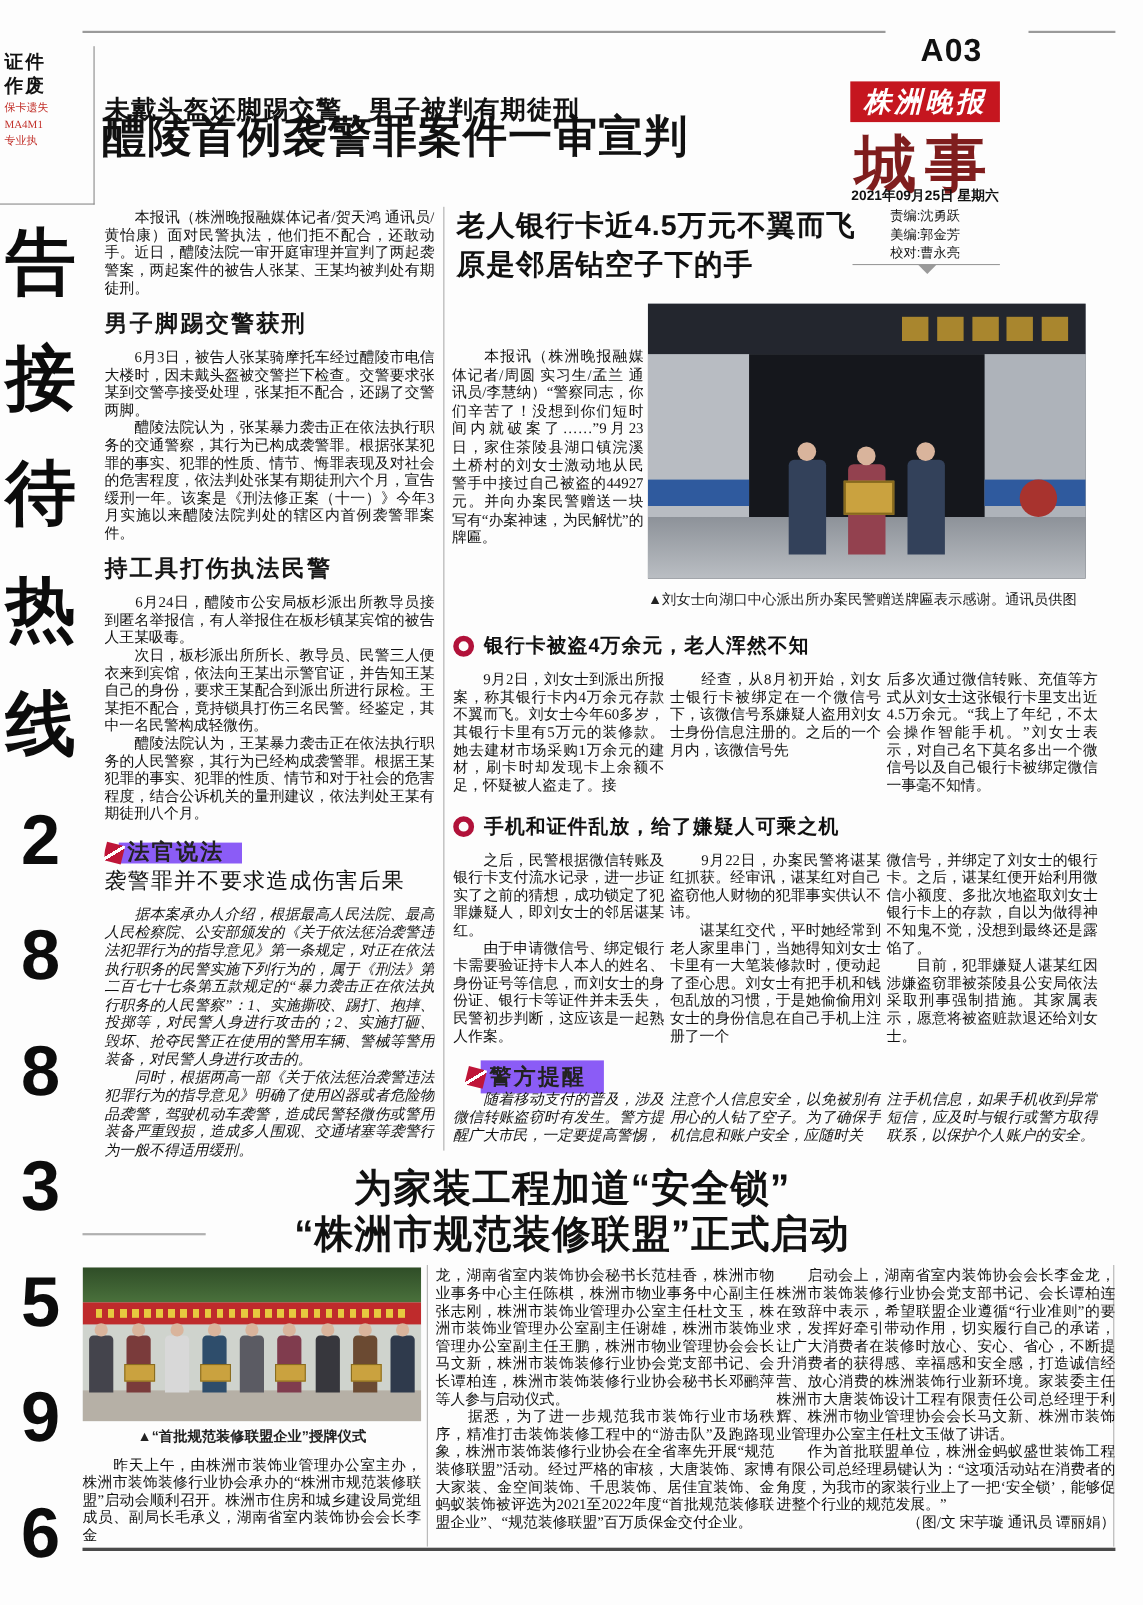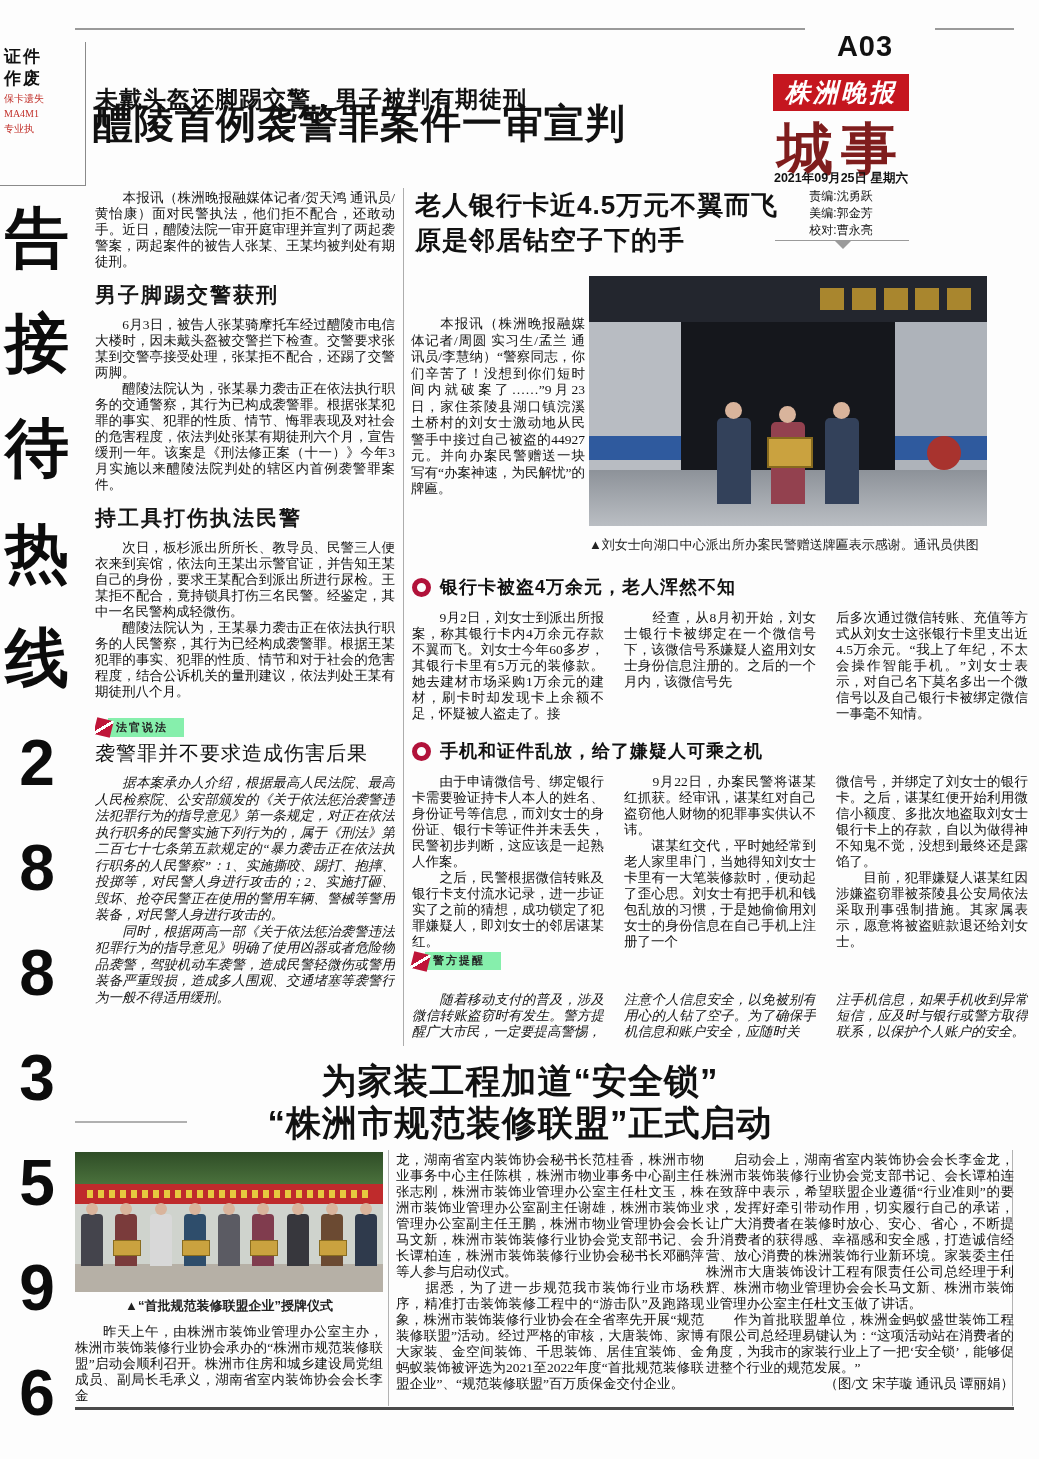--- a/index.html
+++ b/index.html
@@ -28,21 +28,21 @@
   
   .kicker{left:95px;top:84px;width:640px;font-size:23px;font-weight:bold;letter-spacing:1px;}
   .headline1{left:93px;top:96px;width:680px;font-size:40px;font-weight:900;letter-spacing:1px;}
   .col-a1{left:95px;top:190px;width:300px;height:862px;overflow:hidden;font-size:13.5px;line-height:16px;text-align:justify;}
   .col-a1 .para{margin:0;}
   .subhead{font-family:"Liberation Sans","DejaVu Sans",sans-serif;font-size:21px;font-weight:600;letter-spacing:2px;margin:17px 0 14px;color:#161616;}
   .vdiv1{left:403px;top:188px;width:1px;height:858px;background:#adadad;}
   
   .tagrow{display:flex;align-items:center;margin:18px 0 8px;}
   .tag-diamond{width:17px;height:17px;background:linear-gradient(135deg,#bf1538 44%,#fff 44%,#fff 56%,#bf1538 56%);transform:rotate(14deg);flex:0 0 17px;}
-  .tag-label{background:#86efac;color:#222;font-family:"Liberation Sans","DejaVu Sans",sans-serif;font-size:11px;font-weight:bold;letter-spacing:2px;padding:1px 16px 2px 8px;margin-left:-4px;}
+  .tag-label{background:#8b5cf6;color:#222;font-family:"Liberation Sans","DejaVu Sans",sans-serif;font-size:20px;font-weight:bold;letter-spacing:2px;padding:1px 16px 2px 8px;margin-left:-4px;}
   .judge-title{font-family:"Liberation Sans","DejaVu Sans",sans-serif;font-size:20px;font-weight:500;letter-spacing:1px;margin:2px 0 14px;}
   .italic-body .para{font-style:italic;line-height:16.5px;}
   
   .headline2{left:415px;top:188px;width:600px;font-size:26px;font-weight:900;line-height:35px;letter-spacing:1px;}
   .intro2{left:411px;top:316px;width:174px;height:214px;overflow:hidden;font-size:13.5px;line-height:16.5px;text-align:justify;}
   .intro2 .para{margin:0;}
   .photo1{left:589px;top:276px;width:398px;height:250px;overflow:hidden;background:linear-gradient(#7d838c,#565b63);}
   .p1-sign{position:absolute;left:0;top:0;width:100%;height:46px;background:#23262e;}
   .p1-gold{position:absolute;top:12px;width:24px;height:22px;background:#b8912f;opacity:.9;}
   .p1-wall-l{position:absolute;left:0;top:46px;width:92px;height:148px;background:#b8bcc2;}
@@ -56,21 +56,21 @@
   .p-navy{background:#33415a;}
   .p-red{background:#93414f;}
   .plaque{position:absolute;left:178px;bottom:58px;width:42px;height:27px;background:#caa23f;border:2px solid #876a1e;}
   .red-ball{position:absolute;right:26px;bottom:56px;width:34px;height:34px;border-radius:50%;background:#a8332e;}
   .caption{font-family:"Liberation Sans","DejaVu Sans",sans-serif;font-size:13px;color:#222;}
   .cap1{left:589px;top:536px;width:398px;}
   .ringrow{display:flex;align-items:center;}
   .ring{width:9px;height:9px;border:5px solid #b1123a;border-radius:50%;flex:0 0 9px;}
   .ring-title{font-family:"Liberation Sans","DejaVu Sans",sans-serif;font-size:18px;font-weight:bold;letter-spacing:1px;margin-left:9px;}
   .sub-h1{left:412px;top:575px;width:600px;}
-  .cols3{left:412px;display:flex;gap:20px;}
+  .cols3{left:412px;display:flex;gap:5px;}
   .cols3 .tcol{width:192px;overflow:hidden;font-size:13.5px;line-height:16px;text-align:justify;}
   .tcol .para{margin:0;}
   .row1{top:610px;height:126px;}
   .sub-h2{left:412px;top:739px;width:600px;}
   .row2{top:774px;height:188px;}
   .police-tag{left:412px;top:952px;width:300px;}
   .row3{top:992px;height:66px;}
   .row3 .tcol .para{font-style:italic;}
   
   .headline3{left:80px;top:1060px;width:880px;text-align:center;font-size:35px;font-weight:900;line-height:42px;letter-spacing:1px;}
@@ -145,20 +145,21 @@
 
 <div class="abs col-a1">
   <p class="para">　　本报讯（株洲晚报融媒体记者/贺天鸿 通讯员/黄怡康）面对民警执法，他们拒不配合，还敢动手。近日，醴陵法院一审开庭审理并宣判了两起袭警案，两起案件的被告人张某、王某均被判处有期徒刑。</p>
   <div class="subhead">男子脚踢交警获刑</div>
   <div>
       <p class="para">　　6月3日，被告人张某骑摩托车经过醴陵市电信大楼时，因未戴头盔被交警拦下检查。交警要求张某到交警亭接受处理，张某拒不配合，还踢了交警两脚。</p>
       <p class="para">　　醴陵法院认为，张某暴力袭击正在依法执行职务的交通警察，其行为已构成袭警罪。根据张某犯罪的事实、犯罪的性质、情节、悔罪表现及对社会的危害程度，依法判处张某有期徒刑六个月，宣告缓刑一年。该案是《刑法修正案（十一）》今年3月实施以来醴陵法院判处的辖区内首例袭警罪案件。</p>
     </div>
   <div class="subhead">持工具打伤执法民警</div>
   <div>
+      <p class="para">　　6月24日，醴陵市公安局板杉派出所教导员接到匿名举报信，有人举报住在板杉镇某宾馆的被告人王某吸毒。</p>
       <p class="para">　　次日，板杉派出所所长、教导员、民警三人便衣来到宾馆，依法向王某出示警官证，并告知王某自己的身份，要求王某配合到派出所进行尿检。王某拒不配合，竟持锁具打伤三名民警。经鉴定，其中一名民警构成轻微伤。</p>
       <p class="para">　　醴陵法院认为，王某暴力袭击正在依法执行职务的人民警察，其行为已经构成袭警罪。根据王某犯罪的事实、犯罪的性质、情节和对于社会的危害程度，结合公诉机关的量刑建议，依法判处王某有期徒刑八个月。</p>
     </div>
   <div class="tagrow">
     <span class="tag-diamond"></span>
     <span class="tag-label">法官说法</span>
   </div>
   <div class="judge-title">袭警罪并不要求造成伤害后果</div>
   <div class="italic-body">
       <p class="para">　　据本案承办人介绍，根据最高人民法院、最高人民检察院、公安部颁发的《关于依法惩治袭警违法犯罪行为的指导意见》第一条规定，对正在依法执行职务的民警实施下列行为的，属于《刑法》第二百七十七条第五款规定的“暴力袭击正在依法执行职务的人民警察”：1、实施撕咬、踢打、抱摔、投掷等，对民警人身进行攻击的；2、实施打砸、毁坏、抢夺民警正在使用的警用车辆、警械等警用装备，对民警人身进行攻击的。</p>
@@ -219,34 +220,34 @@
       <p class="para">后多次通过微信转账、充值等方式从刘女士这张银行卡里支出近4.5万余元。“我上了年纪，不太会操作智能手机。”刘女士表示，对自己名下莫名多出一个微信号以及自己银行卡被绑定微信一事毫不知情。</p>
     </div>
 </div>
 
 <div class="abs ringrow sub-h2">
   <span class="ring"></span>
   <span class="ring-title">手机和证件乱放，给了嫌疑人可乘之机</span>
 </div>
 <div class="abs cols3 row2">
   <div class="tcol">
+      <p class="para">　　之后，民警根据微信转账及银行卡支付流水记录，进一步证实了之前的猜想，成功锁定了犯罪嫌疑人，即刘女士的邻居谌某红。</p>
       <p class="para">　　由于申请微信号、绑定银行卡需要验证持卡人本人的姓名、身份证号等信息，而刘女士的身份证、银行卡等证件并未丢失，民警初步判断，这应该是一起熟人作案。</p>
-      <p class="para">　　之后，民警根据微信转账及银行卡支付流水记录，进一步证实了之前的猜想，成功锁定了犯罪嫌疑人，即刘女士的邻居谌某红。</p>
     </div>
   <div class="tcol">
       <p class="para">　　9月22日，办案民警将谌某红抓获。经审讯，谌某红对自己盗窃他人财物的犯罪事实供认不讳。</p>
       <p class="para">　　谌某红交代，平时她经常到老人家里串门，当她得知刘女士卡里有一大笔装修款时，便动起了歪心思。刘女士有把手机和钱包乱放的习惯，于是她偷偷用刘女士的身份信息在自己手机上注册了一个</p>
     </div>
   <div class="tcol">
       <p class="para">微信号，并绑定了刘女士的银行卡。之后，谌某红便开始利用微信小额度、多批次地盗取刘女士银行卡上的存款，自以为做得神不知鬼不觉，没想到最终还是露馅了。</p>
       <p class="para">　　目前，犯罪嫌疑人谌某红因涉嫌盗窃罪被茶陵县公安局依法采取刑事强制措施。其家属表示，愿意将被盗赃款退还给刘女士。</p>
     </div>
 </div>
 
-<div class="abs tagrow police-tag" style="margin:0;">
+<div class="abs tagrow police-tag" style="margin:12px;">
   <span class="tag-diamond"></span>
   <span class="tag-label">警方提醒</span>
 </div>
 <div class="abs cols3 row3">
   <div class="tcol">
       <p class="para">　　随着移动支付的普及，涉及微信转账盗窃时有发生。警方提醒广大市民，一定要提高警惕，</p>
     </div>
   <div class="tcol">
       <p class="para">注意个人信息安全，以免被别有用心的人钻了空子。为了确保手机信息和账户安全，应随时关</p>
     </div>

